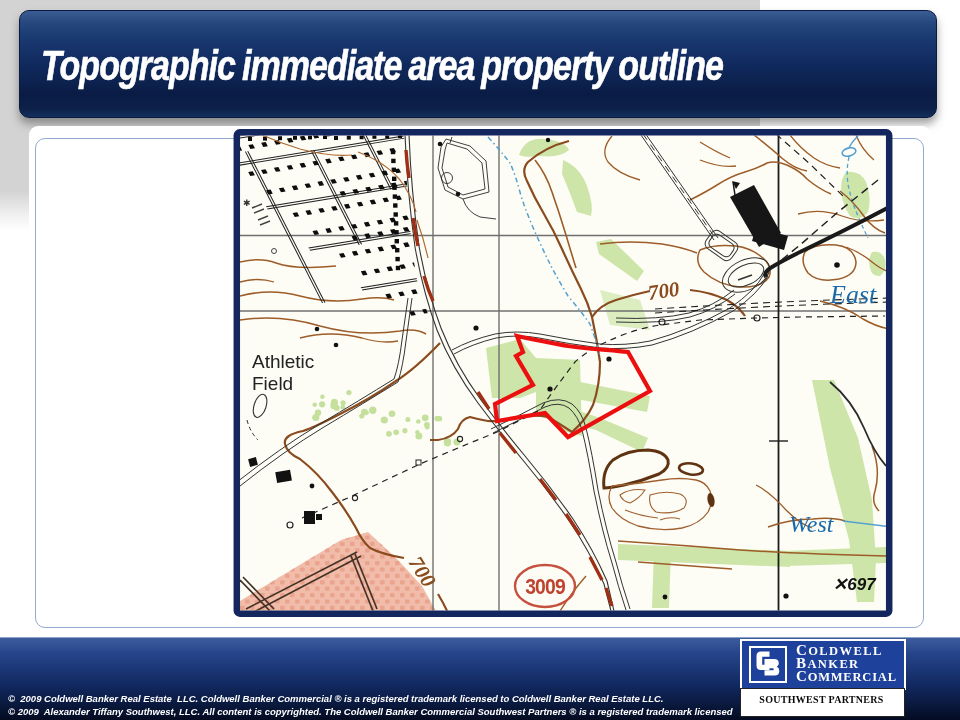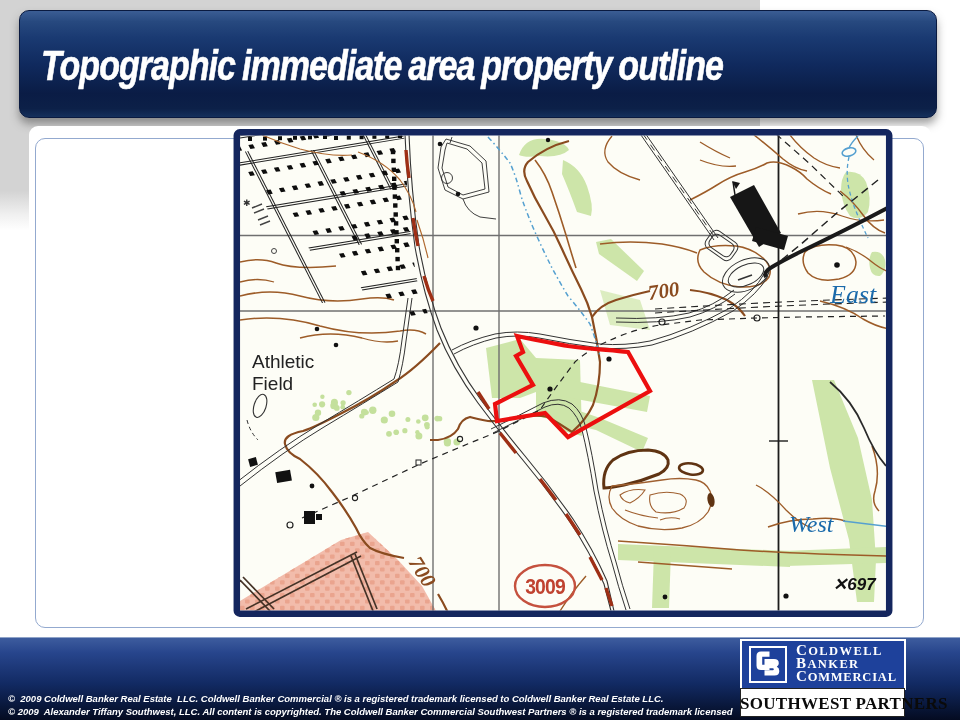--- a/index.html
+++ b/index.html
@@ -751,14 +751,14 @@
 
 <svg width="38" height="37" viewBox="0 0 38 37" style="position:absolute;left:749px;top:646px;">
 <path d="M20.5,5.5 L12,5.5 Q7.5,5.5 7.5,10 L7.5,19.5 Q7.5,24 12,24 L20.5,24 L20.5,18.8 L13.2,18.8 L13.2,10.7 L20.5,10.7 Z" fill="#fff"></path>
 <path d="M15.5,13 L25,13 Q29.8,13 29.8,17.2 Q29.8,19.8 27.8,20.8 Q30.3,21.8 30.3,24.9 Q30.3,29.5 25.5,29.5 L15.5,29.5 L15.5,24.3 L23.8,24.3 Q24.8,24.3 24.8,23.3 Q24.8,22.3 23.8,22.3 L15.5,22.3 Z" fill="#fff"></path>
 </svg>
 
 <div style="position:absolute;left:796px;top:645px;font-family:'Liberation Serif',serif;font-weight:bold;color:#ffffff;font-size:12.5px;line-height:11.8px;letter-spacing:1.4px;white-space:nowrap;"><span style="font-size:15px;">C</span>OLDWELL<br><span style="font-size:15px;">B</span>ANKER<br><span style="font-size:15px;letter-spacing:0.8px;">C</span><span style="letter-spacing:0.8px;">OMMERCIAL</span></div>
 
 <div style="position:absolute;left:740px;top:688px;width:163px;height:27px;background:#ffffff;border:1px solid #222;"></div>
 
-<div style="position:absolute;left:740px;top:694px;width:163px;text-align:center;font-family:'Liberation Serif',serif;font-weight:bold;font-size:17px;color:#0a0a0a;letter-spacing:0.3px;white-space:nowrap;">SOUTHWEST PARTNERS</div>
+<div style="position:absolute;left:740px;top:694px;width:163px;text-align:center;font-family:'Liberation Serif',serif;font-weight:bold;font-size:10px;color:#0a0a0a;letter-spacing:0.3px;white-space:nowrap;">SOUTHWEST PARTNERS</div>
 </div>
 
 </body></html>

